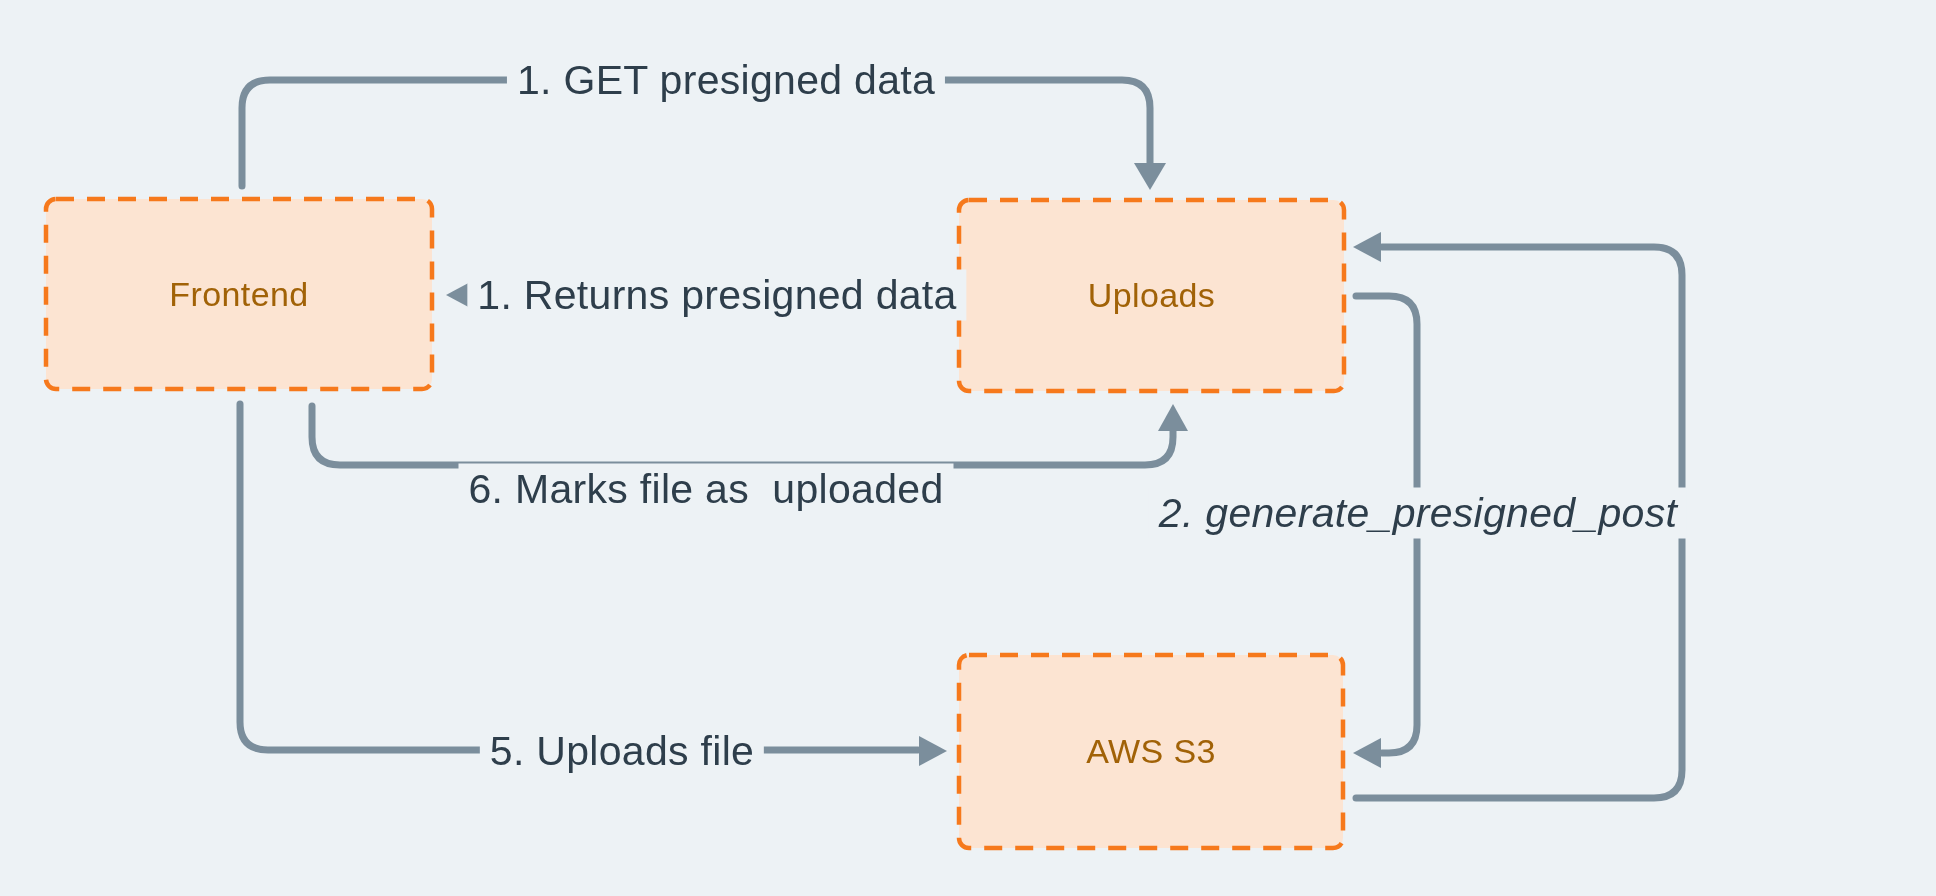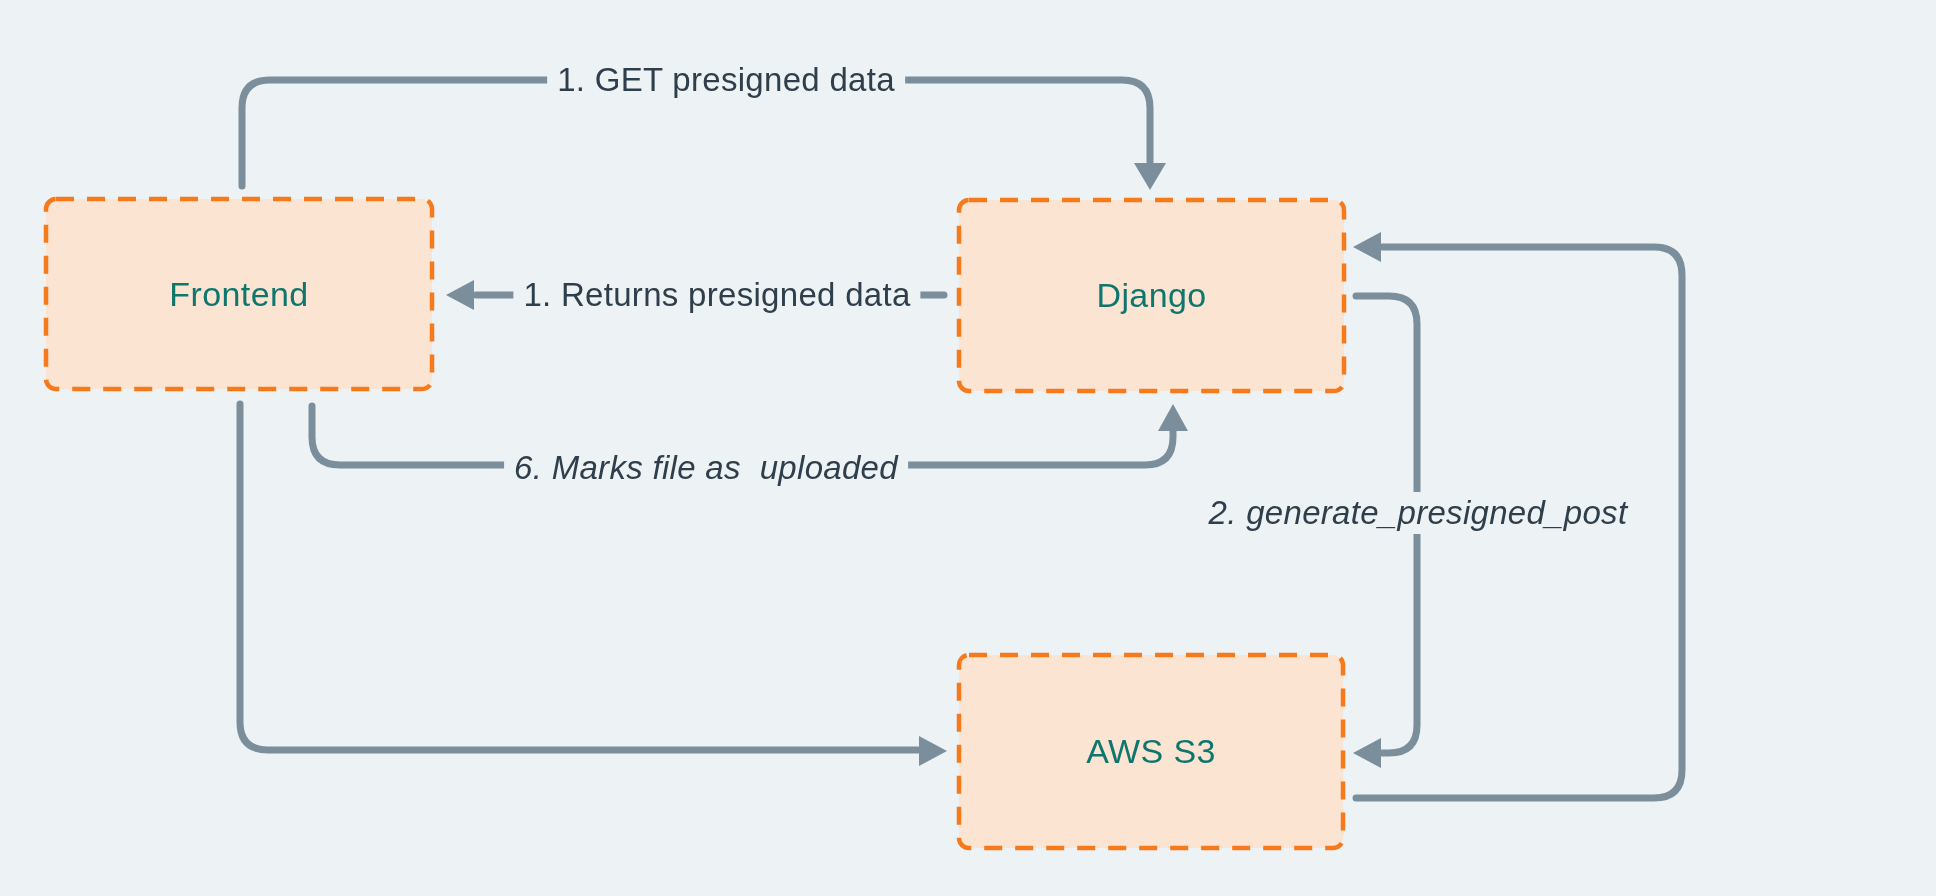--- a/index.html
+++ b/index.html
@@ -12,47 +12,47 @@
   .diagram {
     position: relative;
     width: 1936px; height: 896px;
     background: #edf2f5;
   }
   .diagram svg { position: absolute; left: 0; top: 0; }
 
   .node-label {
     position: absolute;
     display: flex; align-items: center; justify-content: center;
-    color: #0f766e;
+    color: #a16207;
     font-size: 34px;
     letter-spacing: 0.4px;
     white-space: pre;
     pointer-events: none;
   }
   .nl-frontend { left: 46px;  top: 199px; width: 386px; height: 190px; }
   .nl-django   { left: 959px; top: 200px; width: 385px; height: 191px; }
   .nl-aws      { left: 959px; top: 655px; width: 384px; height: 193px; }
 
   .edge-label {
     position: absolute;
     transform: translate(-50%, -50%);
     background: #edf2f5;
     color: #2e3e4b;
-    font-size: 33px;
+    font-size: 41px;
     letter-spacing: 0.3px;
     white-space: pre;
     padding: 2px 10px;
     pointer-events: none;
   }
   .el-1 { left: 726px;  top: 80px;  }
   .el-2 { left: 1418px; top: 513px; font-style: italic; }
   .el-3 { left: 1681px; top: 350px; }
   .el-4 { left: 717px;  top: 295px; }
   .el-5 { left: 622px;  top: 751px; }
-  .el-6 { left: 706px;  top: 468px; font-style: italic; }
+  .el-6 { left: 706px;  top: 489px; }
 
   .connector { stroke: #7b8e9c; stroke-width: 7; fill: none; stroke-linecap: round; }
   .arrowhead { fill: #7b8e9c; stroke: none; }
   .node-box  { fill: #fce4d2; stroke: #f6791c; stroke-width: 4.5; stroke-dasharray: 18 13; }
 </style>
 </head>
 <body>
 
 <div class="diagram">
 
@@ -75,20 +75,21 @@
 
     <path class="connector" d="M1356 798 H1654 Q1682 798 1682 770 V275 Q1682 247 1654 247 H1382"></path>
     <polygon class="arrowhead" points="1353,247 1381,232 1381,262"></polygon>
 
     <rect class="node-box" x="46" y="199" width="386" height="190" rx="10"></rect>
     <rect class="node-box" x="959" y="200" width="385" height="191" rx="10"></rect>
     <rect class="node-box" x="959" y="655" width="384" height="193" rx="10"></rect>
   </svg>
 
   <div class="node-label nl-frontend">Frontend</div>
-  <div class="node-label nl-django">Django</div>
+  <div class="node-label nl-django">Uploads</div>
   <div class="node-label nl-aws">AWS S3</div>
 
   <div class="edge-label el-1">1. GET presigned data</div>
   <div class="edge-label el-2">2. generate_presigned_post</div>
   <div class="edge-label el-4">1. Returns presigned data</div>
+  <div class="edge-label el-5">5. Uploads file</div>
   <div class="edge-label el-6">6. Marks file as  uploaded</div>
 </div>
 
 </body></html>

